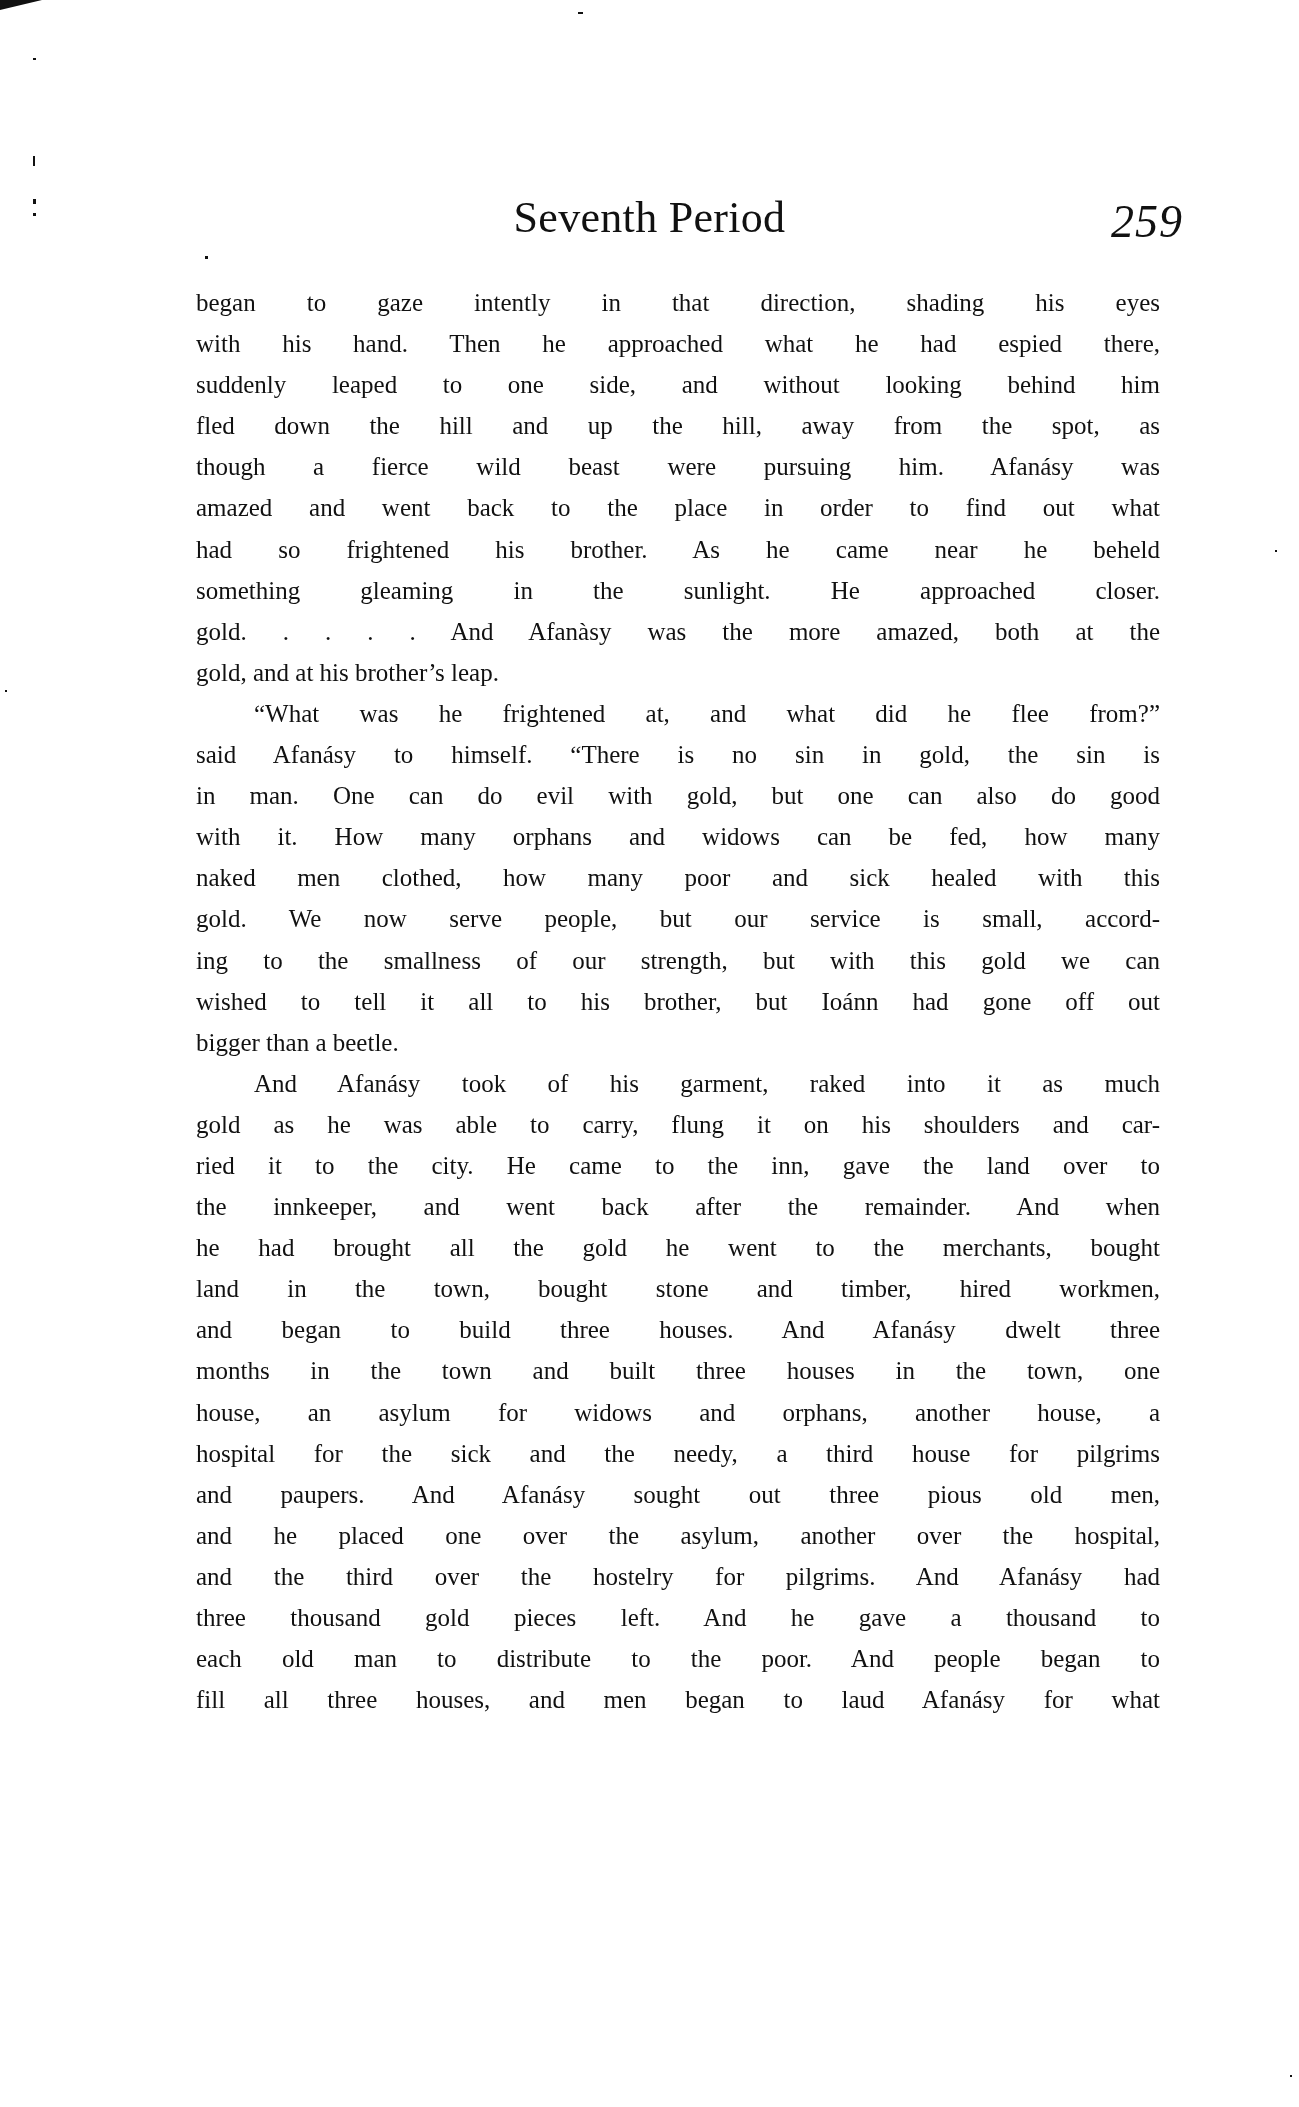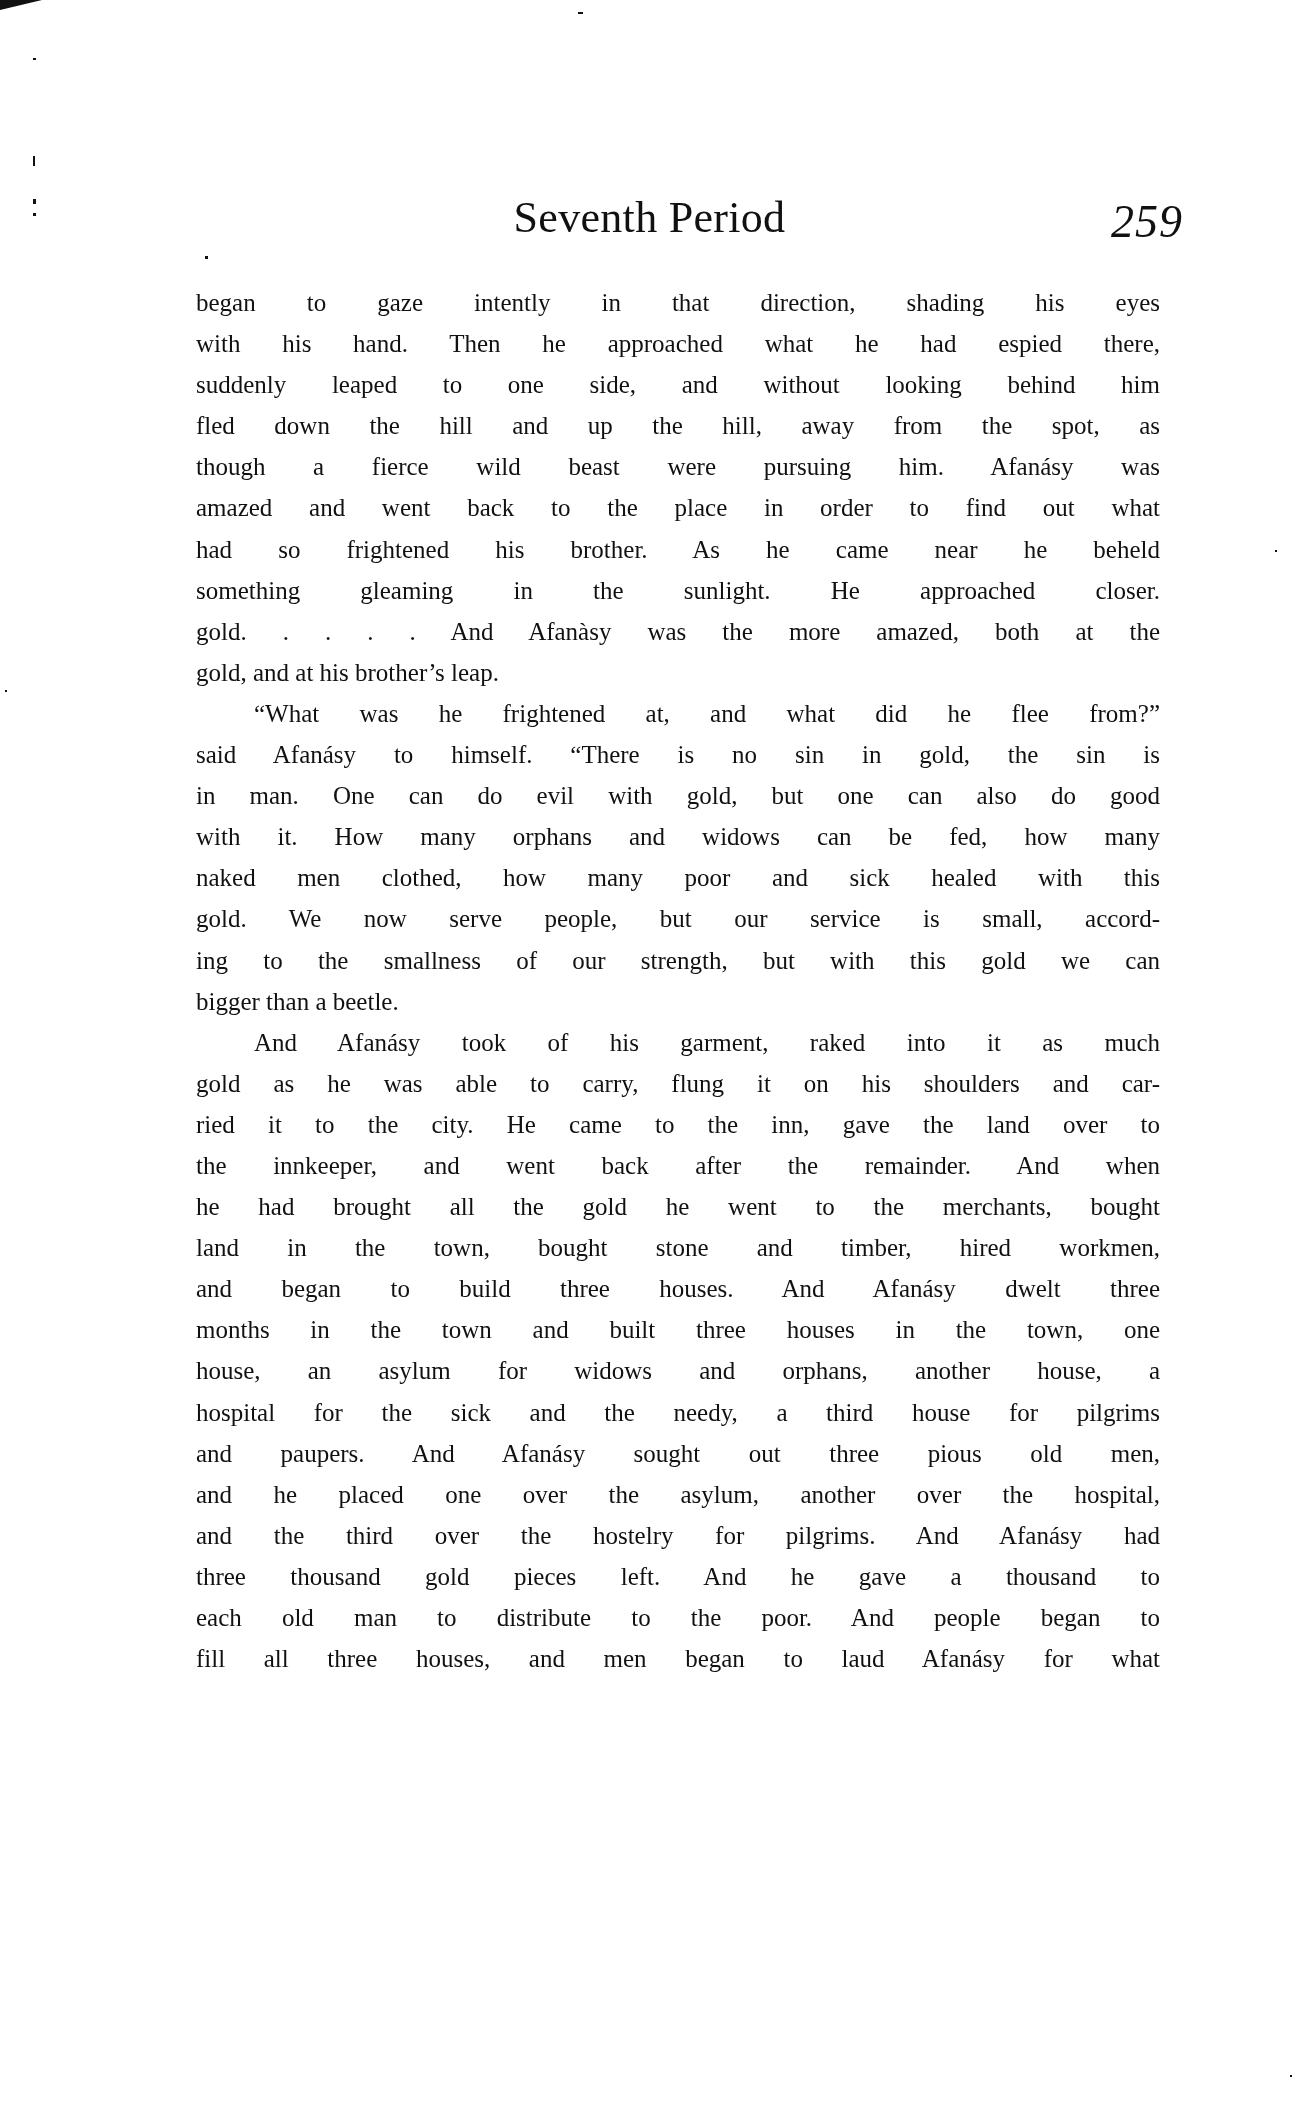--- a/index.html
+++ b/index.html
@@ -107,20 +107,21 @@
   <span class="line">something gleaming in the sunlight.  He approached closer.</span>
   <span class="line">gold. . . . . And Afanàsy was the more amazed, both at the</span>
   <span class="line last">gold, and at his brother’s leap.</span>
   <span class="line indent">“What was he frightened at, and what did he flee from?”</span>
   <span class="line">said Afanásy to himself.  “There is no sin in gold, the sin is</span>
   <span class="line">in man.  One can do evil with gold, but one can also do good</span>
   <span class="line">with it.  How many orphans and widows can be fed, how many</span>
   <span class="line">naked men clothed, how many poor and sick healed with this</span>
   <span class="line">gold.  We now serve people, but our service is small, accord-</span>
   <span class="line">ing to the smallness of our strength, but with this gold we can</span>
+  <span class="line">wished to tell it all to his brother, but Ioánn had gone off out</span>
   <span class="line last">bigger than a beetle.</span>
   <span class="line indent">And Afanásy took of his garment, raked into it as much</span>
   <span class="line">gold as he was able to carry, flung it on his shoulders and car-</span>
   <span class="line">ried it to the city.  He came to the inn, gave the land over to</span>
   <span class="line">the innkeeper, and went back after the remainder.  And when</span>
   <span class="line">he had brought all the gold he went to the merchants, bought</span>
   <span class="line">land in the town, bought stone and timber, hired workmen,</span>
   <span class="line">and began to build three houses.  And Afanásy dwelt three</span>
   <span class="line">months in the town and built three houses in the town, one</span>
   <span class="line">house, an asylum for widows and orphans, another house, a</span>

